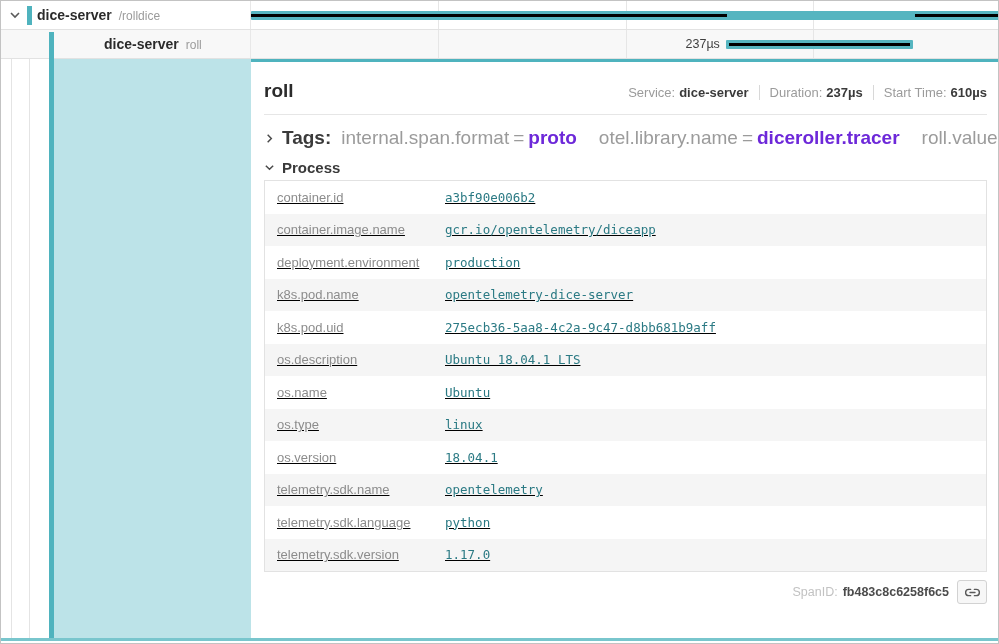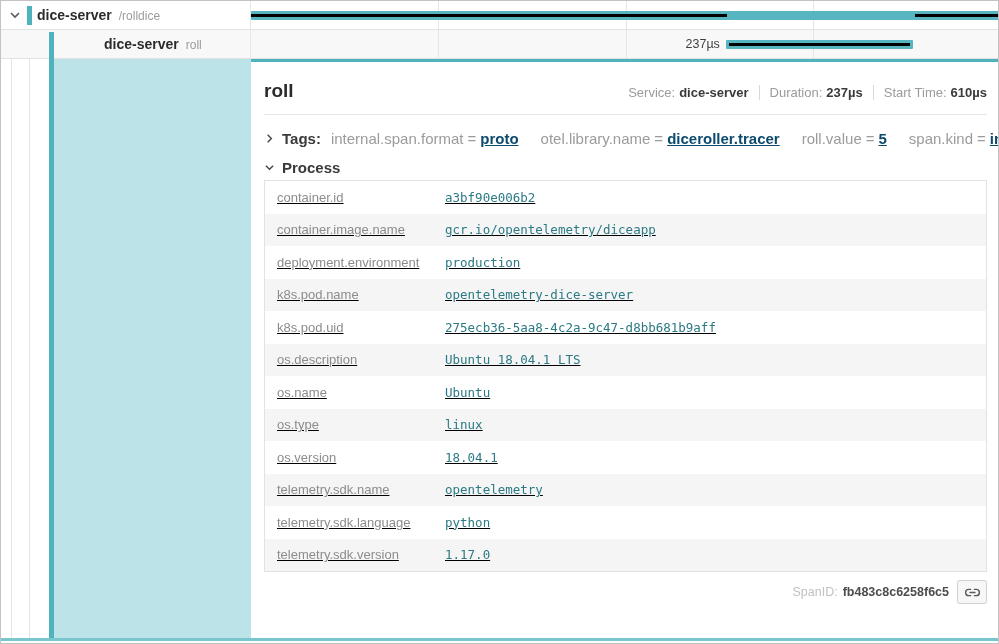--- a/index.html
+++ b/index.html
@@ -51,25 +51,25 @@
     background:#fff; border-top:3px solid #4fb3be; overflow:hidden;
   }
 
   .d-header { position:relative; height:53px; margin:0 13px; border-bottom:1px solid #e6e6e6; }
   .d-title { position:absolute; left:0; bottom:12px; font-size:19px; font-weight:700; color:#2b2b2b; }
   .d-meta { position:absolute; right:0; bottom:14px; font-size:13px; display:flex; align-items:flex-end; }
   .m-label { color:#9b9b9b; }
   .m-value { color:#3a3a3a; font-weight:700; margin-left:4px; }
   .m-sep { display:inline-block; width:1px; height:15px; background:#d8d8d8; margin:0 10px; }
 
-  .d-tags { margin:0 13px; padding-top:12px; height:34px; display:flex; align-items:center; font-size:15px; cursor:pointer; }
+  .d-tags { margin:0 13px; padding-top:12px; height:34px; display:flex; align-items:center; font-size:19px; cursor:pointer; }
   .tags-label { font-weight:700; color:#3a3a3a; margin:0 10px 0 7px; }
   .tag-key { color:#9b9b9b; }
   .tag-eq { color:#9b9b9b; margin:0 4px; }
-  .tag-val { color:#0c4a6e; font-weight:700;text-decoration:underline; }
+  .tag-val { color:#6d28d9; font-weight:700; }
   .tag-sep { display:inline-block; width:1px; height:15px; background:#dcdcdc; margin:0 11px; }
 
   .d-process { margin:0 13px; padding-top:9px; height:28px; display:flex; align-items:center; font-size:15px; cursor:pointer; }
   .process-label { font-weight:700; color:#3a3a3a; margin-left:7px; }
 
   .kv-table { margin:3px 13px 0 13px; border:1px solid #e2e2e2; background:#fff;text-decoration:underline; }
   .kv-row { display:flex; align-items:center; height:32.5px; font-size:13px; }
   .kv-row:nth-child(even) { background:#f5f5f5; }
   .kv-key { width:180px; padding-left:12px; color:#8c8c8c; flex:none; }
   .kv-val { font-family:"DejaVu Sans Mono", monospace; font-size:12.5px; color:#2b7a84; }

